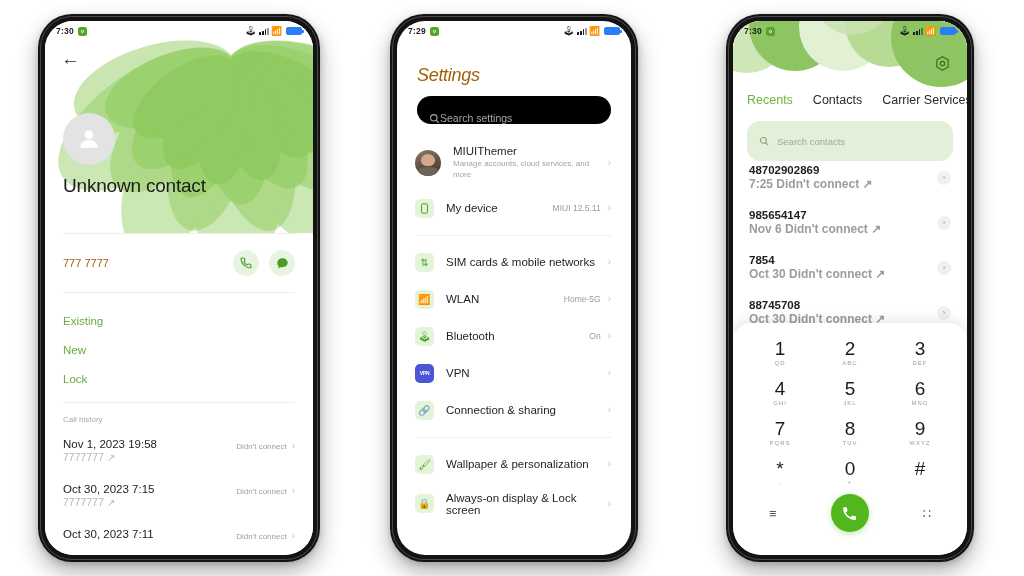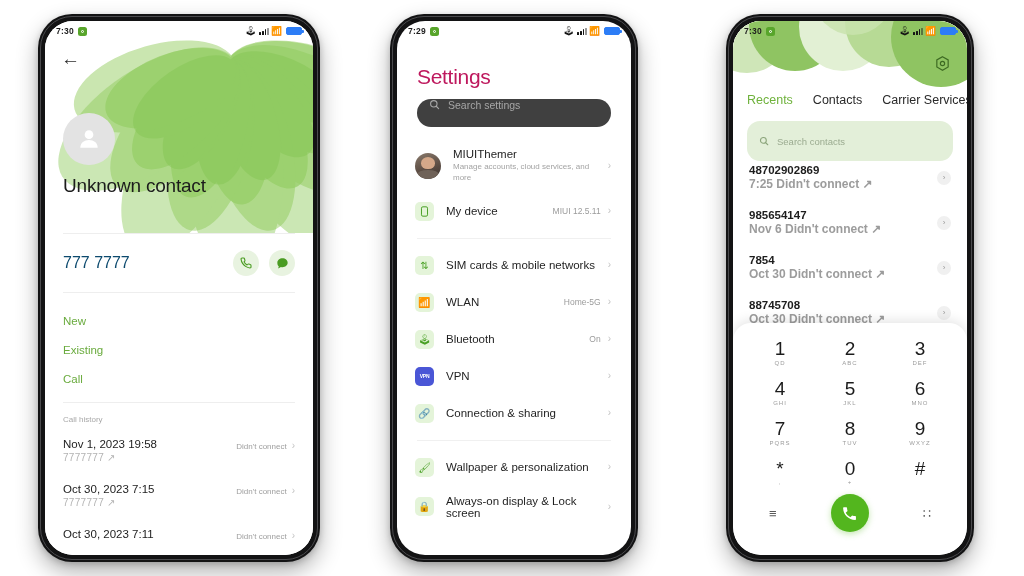--- a/index.html
+++ b/index.html
@@ -112,21 +112,21 @@
   }
   .p1-body {
     position: absolute; top: 212px; left: 0; right: 0; bottom: 0;
     background: #ffffff;
   }
   .p1-divider { height: 1px; background: #eeeeee; margin: 0 18px; }
   .p1-numrow {
     display: flex; align-items: center; justify-content: space-between;
     padding: 16px 18px 16px 18px;
   }
-  .p1-num { font-size: 16px; color: #0c4a6e; }
+  .p1-num { font-size: 11px; color: #a16207; }
   .p1-actions { display: flex; gap: 10px; }
   .act-btn {
     width: 26px; height: 26px; border-radius: 50%;
     background: #e8f3e0;
     display: flex; align-items: center; justify-content: center;
     cursor: pointer;
   }
   .p1-links { padding: 14px 18px 8px 18px; }
   .p1-link {
     font-size: 11.5px; color: #6aab3e; padding: 8px 0 9px 0; cursor: pointer;
@@ -140,26 +140,27 @@
   }
   .p1-call-date { font-size: 11.5px; color: #222; margin-bottom: 2px; }
   .p1-call-sub { font-size: 10px; color: #b3b3b3; letter-spacing: .3px; }
   .p1-call-right { display: flex; align-items: center; gap: 5px; padding-top: 3px;}
   .p1-call-status { font-size: 8px; color: #9e9e9e; }
   .chev { color: #c4c4c4; font-size: 10px; line-height: 1; }
 
   
   .p2-wrap { position: absolute; inset: 0; padding-top: 20px; }
   .p2-title {
-    font-size: 21px; color: #be185d; padding: 24px 20px 10px 20px;
+    font-size: 18px; color: #a16207; padding: 24px 20px 10px 20px;
     letter-spacing: -0.3px;
+    font-style: italic;
   }
   .p2-search {
     margin: 0 20px; height: 28px; border-radius: 14px;
-    background: #404040; display: flex; align-items: flex-start; gap: 8px;
+    background: #000000; display: flex; align-items: flex-end; 
     padding: 0 12px; box-sizing: border-box; cursor: text;
   }
   .p2-search-ph { font-size: 10.5px; color: #a6a6a6; }
   .p2-list { margin-top: 12px; }
   .p2-group { padding: 0 0; }
   .p2-sep { height: 1px; background: #f0f0f0; margin: 8px 20px; }
   .p2-item {
     display: flex; align-items: center; gap: 12px;
     padding: 9px 20px 9px 18px; cursor: pointer;
   }
@@ -320,23 +321,23 @@
           <div class="act-btn">
             <svg width="13" height="13" viewBox="0 0 24 24" fill="#4a9c22">
               <path d="M12 2.5c5.3 0 9.5 3.6 9.5 8.1s-4.2 8.1-9.5 8.1c-1 0-2-.1-2.9-.4L4 21l1.1-3.7C3.4 15.9 2.5 13.8 2.5 10.6 2.5 6.1 6.7 2.5 12 2.5z"></path>
             </svg>
           </div>
         </div>
       </div>
       <div class="p1-divider"></div>
 
       <div class="p1-links">
+        <div class="p1-link">Existing</div>
         <div class="p1-link">New</div>
-        <div class="p1-link">Existing</div>
-        <div class="p1-link">Call</div>
+        <div class="p1-link">Lock</div>
       </div>
 
       <div class="p1-divider"></div>
       <div class="p1-sect-label">Call history</div>
 
       <div class="p1-call">
         <div>
           <div class="p1-call-date">Nov 1, 2023 19:58</div>
           <div class="p1-call-sub"><span>7777777</span> ↗</div>
         </div>

